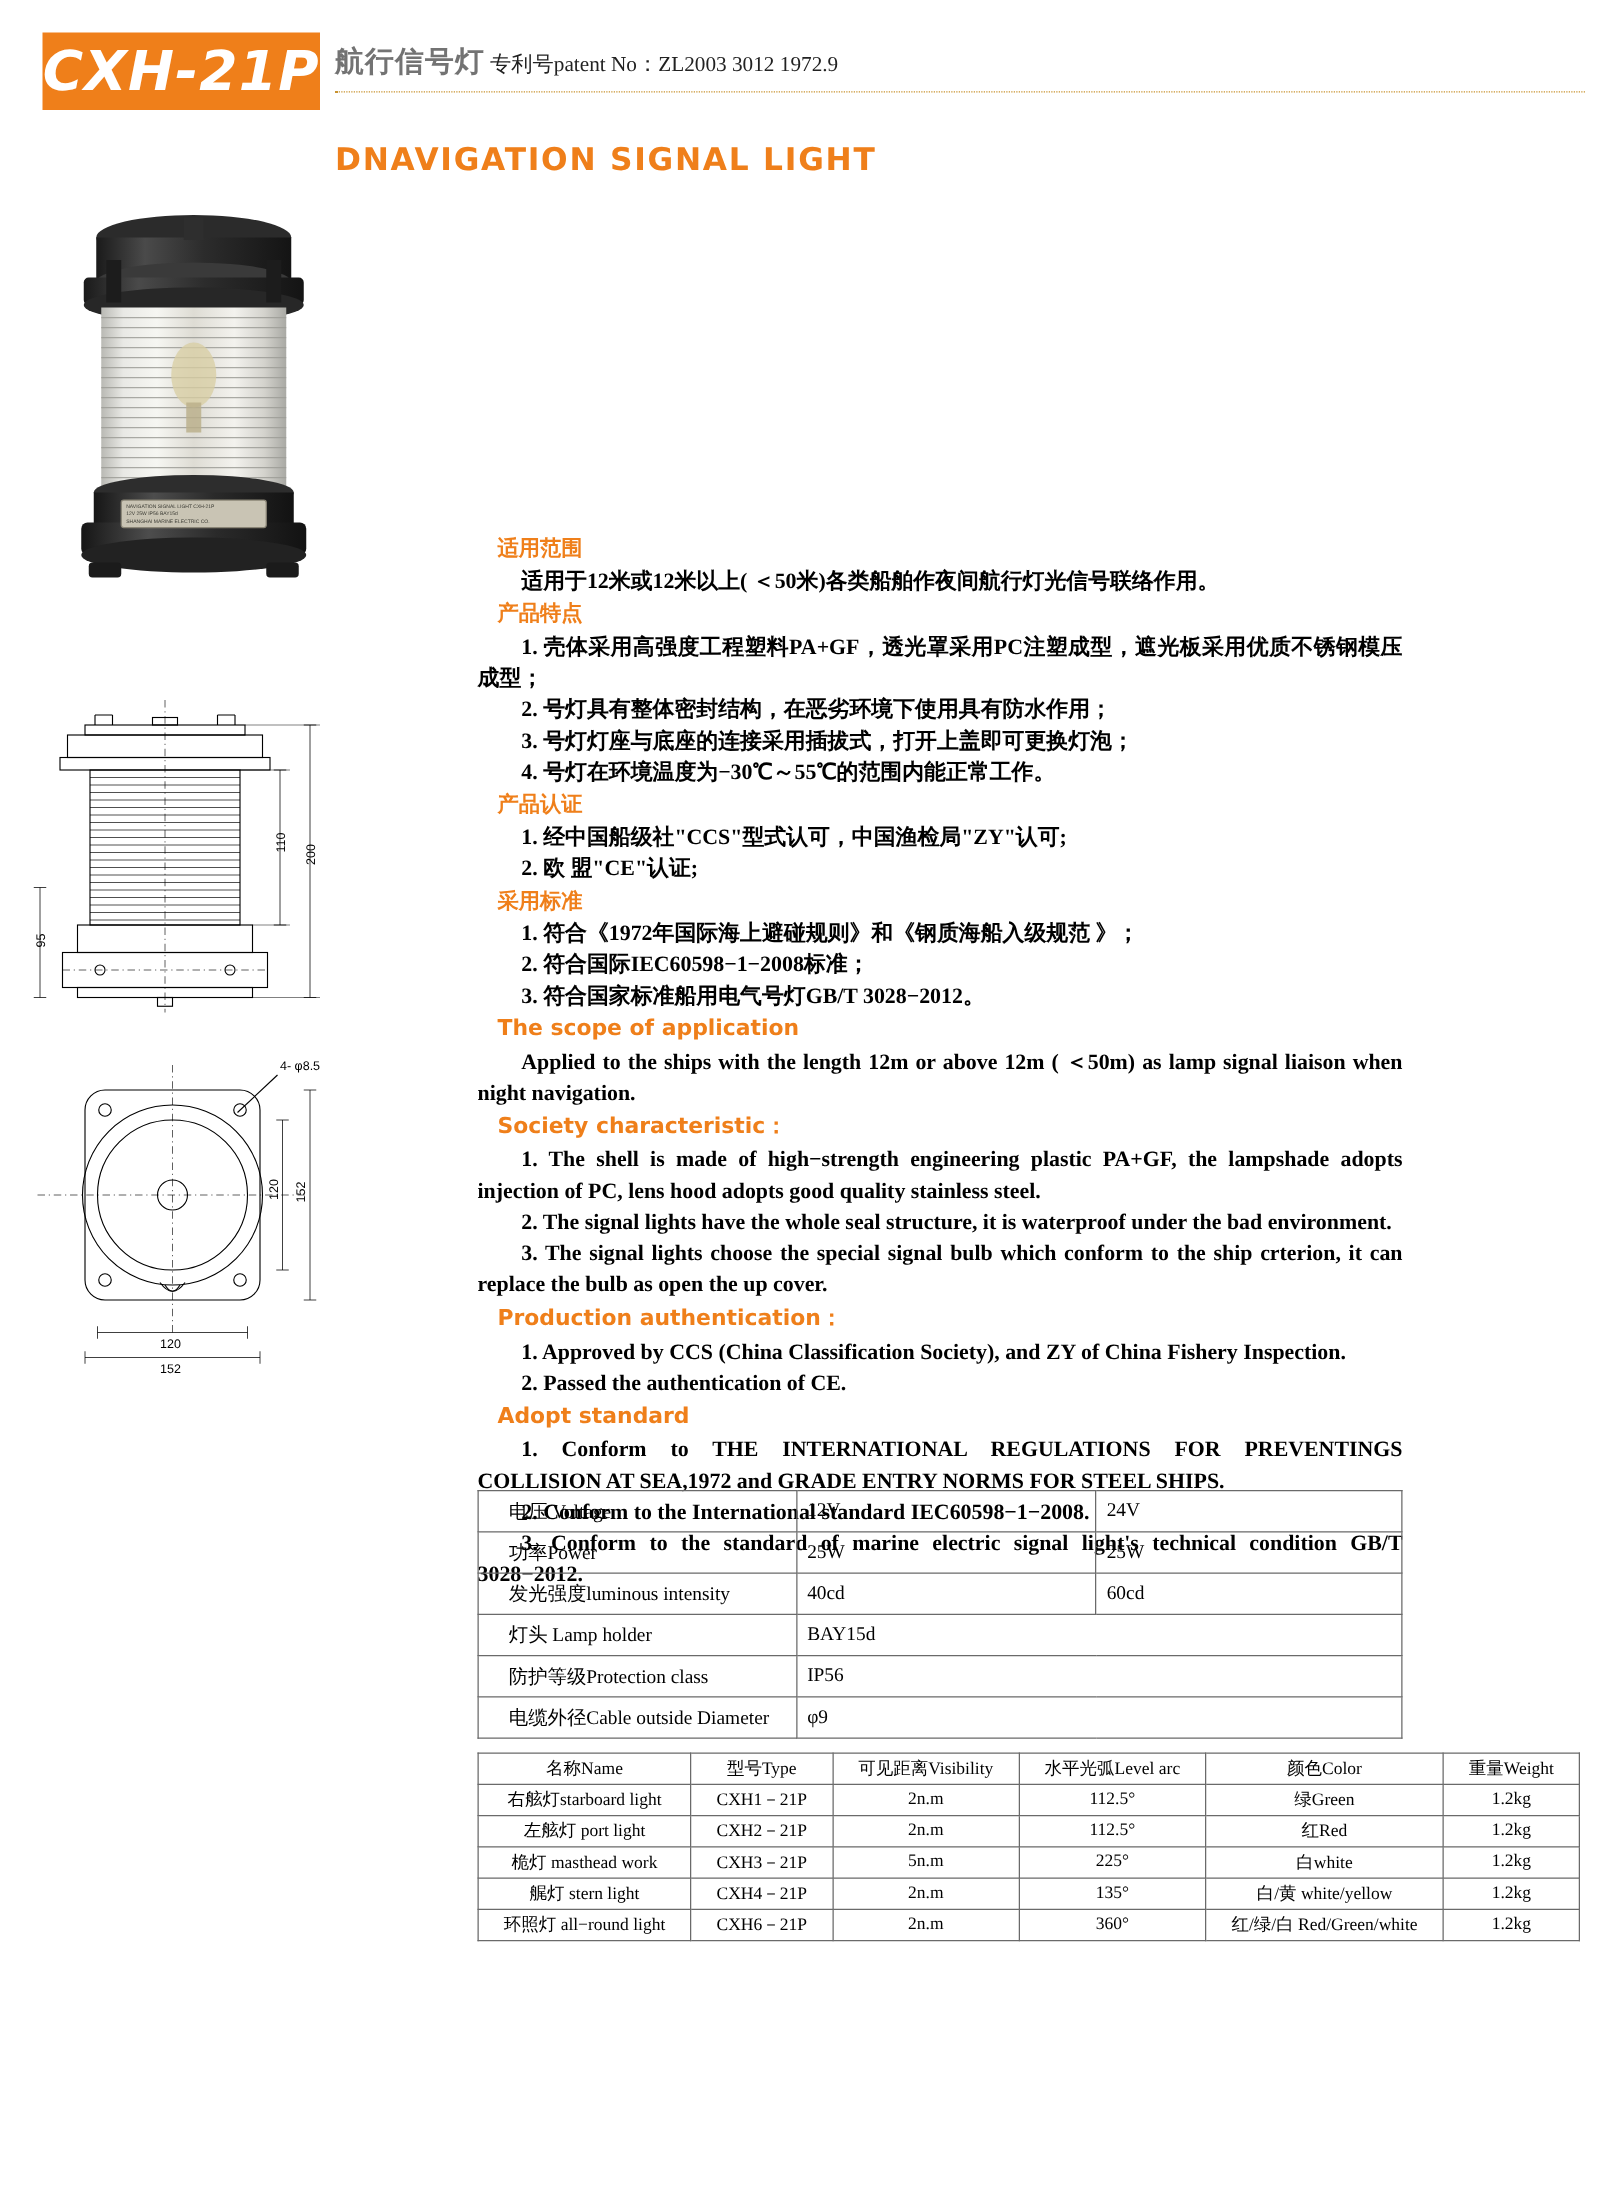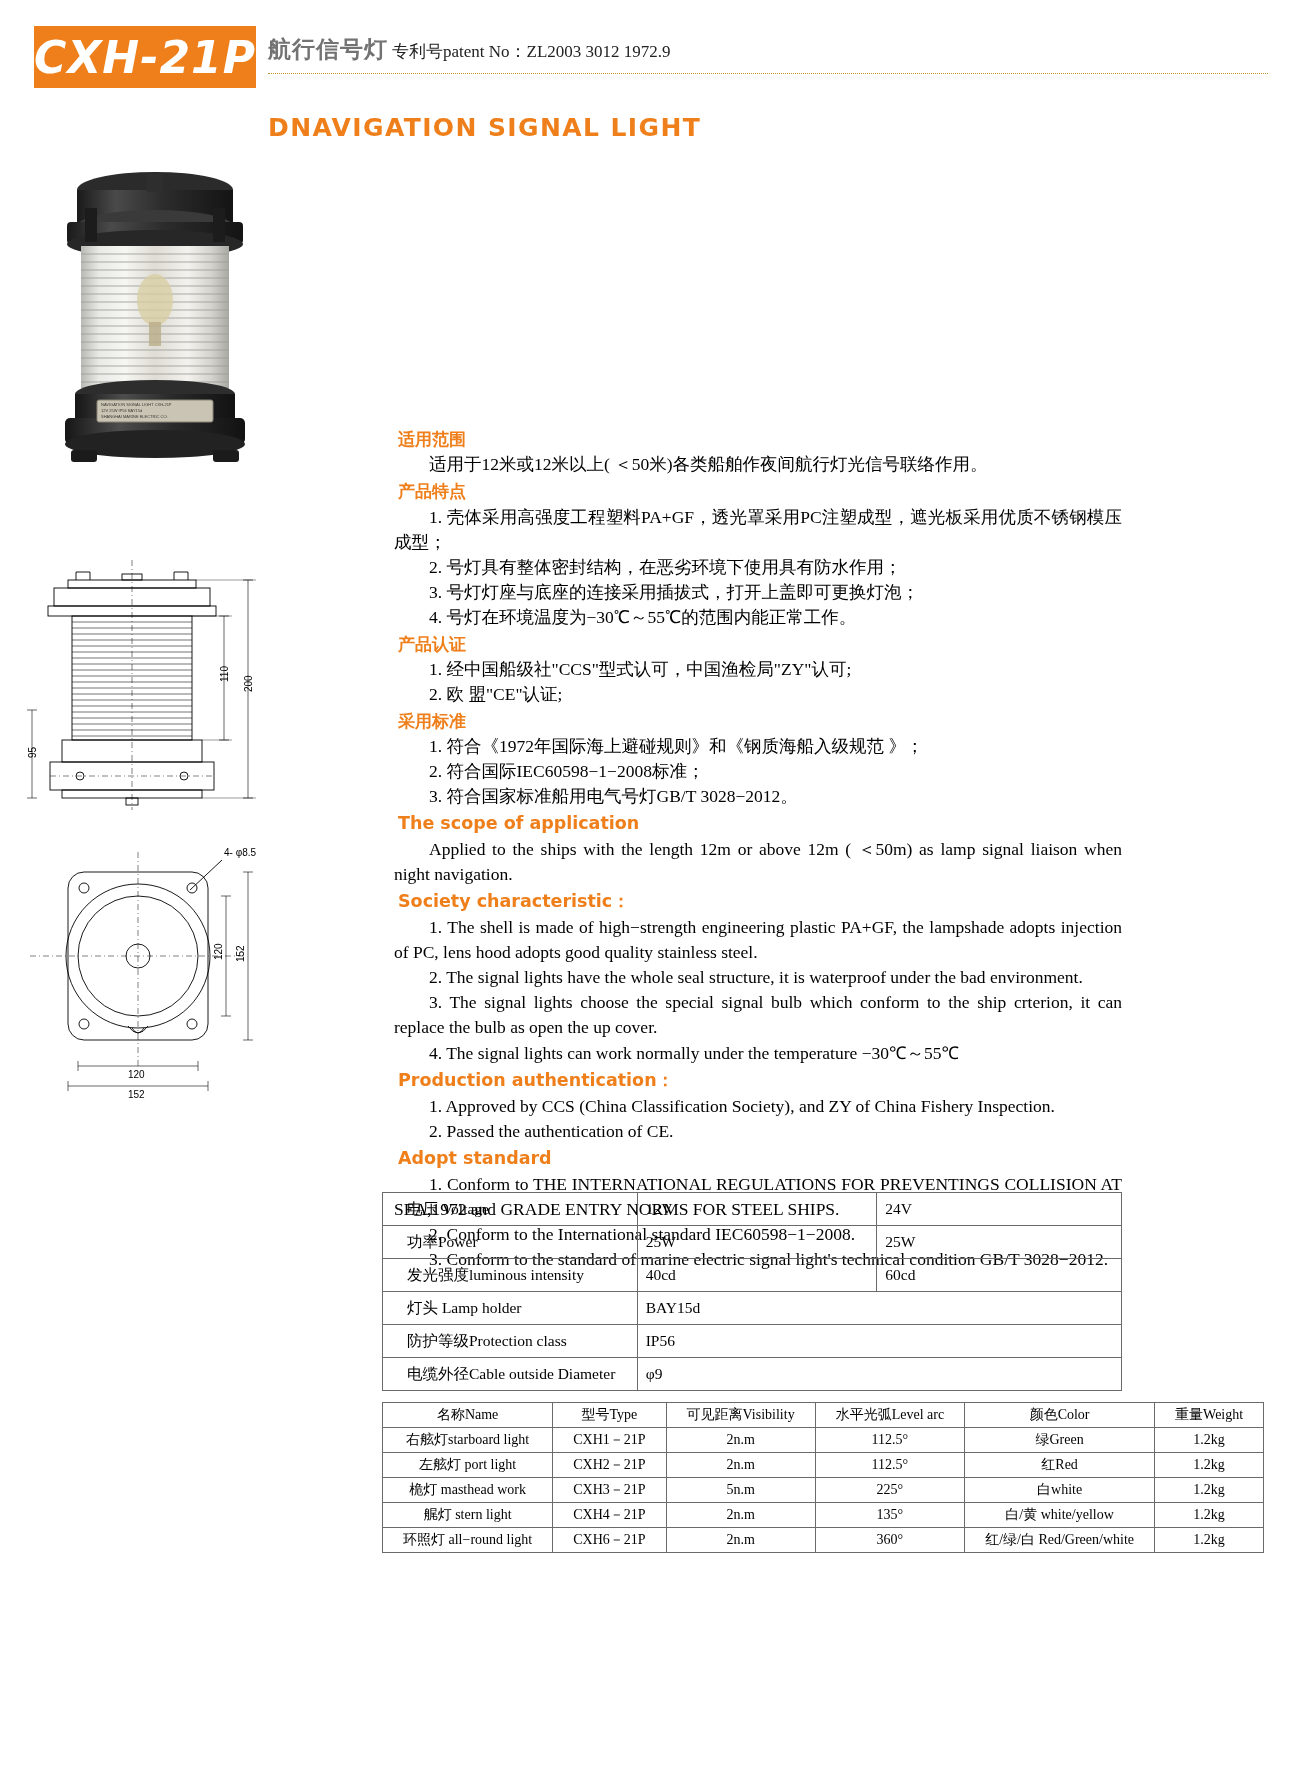--- a/index.html
+++ b/index.html
@@ -91,21 +91,21 @@
   .sec-title {
     color: #ef7f1a;
     font-family: "DejaVu Sans", sans-serif;
     font-weight: bold;
     font-size: 17px;
     margin: 2px 0 1px 16px;
   }
   .sec-title.en {
     font-size: 17.5px;
   }
-  .para { margin: 0 0 0 12px; text-indent: 2em; }
+  .para { margin: 0 0 0 0; text-indent: 2em; font-weight: bold; }
   .cnpara { font-family: "Liberation Serif", serif; font-size: 17.5px; }
 
   
   .spec-table {
     position: absolute;
     left: 382px; top: 1192px;
     width: 740px;
     border-collapse: collapse;
     font-size: 15.5px;
   }
@@ -364,21 +364,20 @@
   <div class="para cnpara">2. 符合国际IEC60598−1−2008标准；</div>
   <div class="para cnpara">3. 符合国家标准船用电气号灯GB/T 3028−2012。</div>
 
   <div class="sec-title en">The scope of application</div>
   <div class="para">Applied to the ships with the length 12m or above 12m ( ＜50m) as lamp signal liaison when night navigation.</div>
 
   <div class="sec-title en">Society characteristic：</div>
   <div class="para">1. The shell is made of high−strength engineering plastic PA+GF, the lampshade adopts injection of PC, lens hood adopts good quality stainless steel.</div>
   <div class="para">2. The signal lights have the whole seal structure, it is waterproof under the bad environment.</div>
   <div class="para">3. The signal lights choose the special signal bulb which conform to the ship crterion, it can replace the bulb as open the up cover.</div>
-  <div class="para">4. The signal lights can work normally under the temperature −30℃～55℃</div>
 
   <div class="sec-title en">Production authentication：</div>
   <div class="para">1. Approved by CCS (China Classification Society), and ZY of China Fishery Inspection.</div>
   <div class="para">2. Passed the authentication of CE.</div>
 
   <div class="sec-title en">Adopt standard</div>
   <div class="para">1. Conform to THE INTERNATIONAL REGULATIONS FOR PREVENTINGS COLLISION AT SEA,1972 and GRADE ENTRY NORMS FOR STEEL SHIPS.</div>
   <div class="para">2.  Conform to the International standard IEC60598−1−2008.</div>
   <div class="para">3.  Conform to the standard of marine electric signal light's technical condition GB/T 3028−2012.</div>
 </div>

